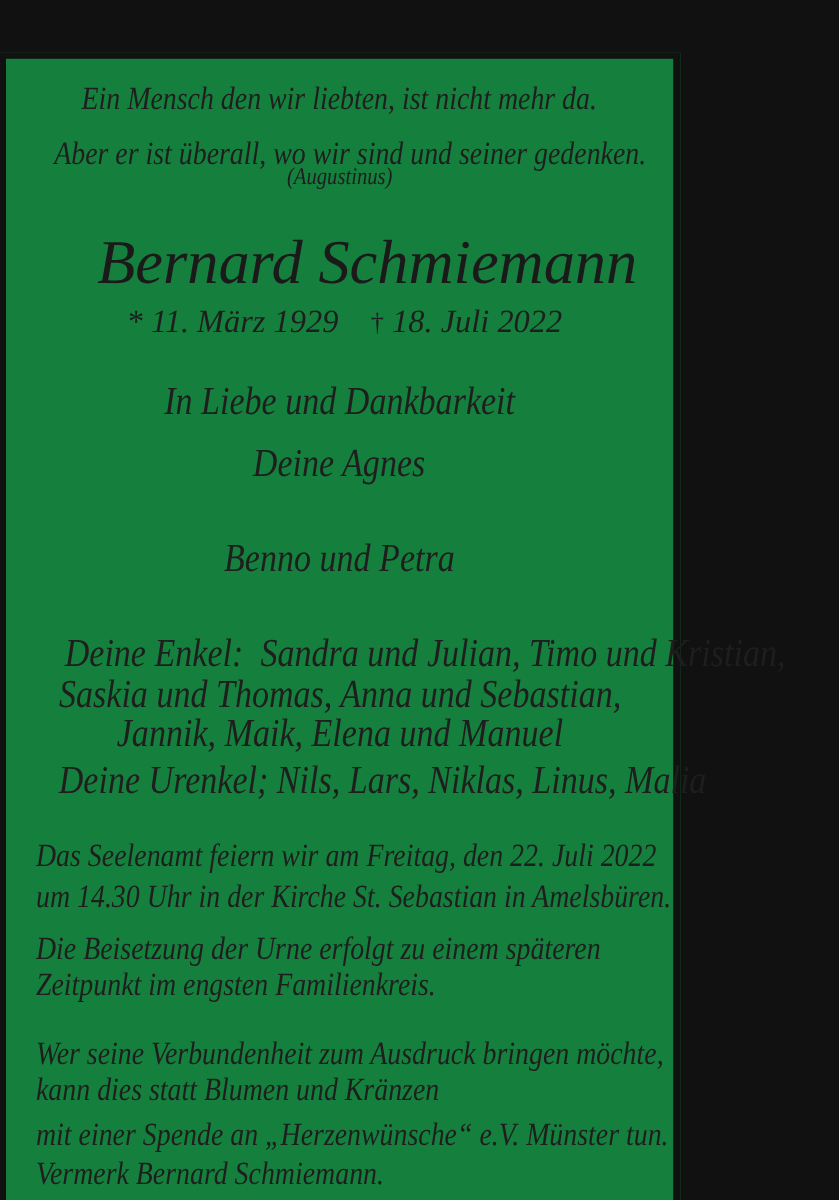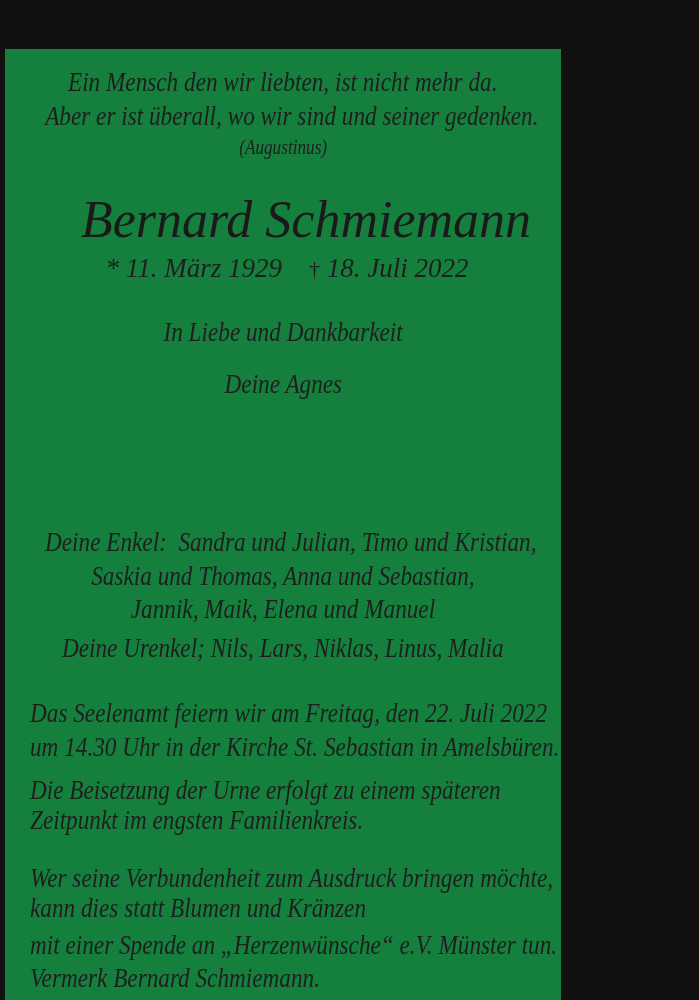--- a/index.html
+++ b/index.html
@@ -23,45 +23,46 @@
       white-space: nowrap;
       line-height: 1;
     }
     .center { text-align: center; }
     .cond { display: inline-block; transform: scaleX(0.86); transform-origin: center; }
     .condL { display: inline-block; transform: scaleX(0.86); transform-origin: left; }
     .quote { font-size: 27px; }
     .src { font-size: 20px; }
     .name { font-size: 52px; color: #1a1a1a; }
     .dates { font-size: 27px; }
-    .fam { font-size: 27px; }
+    .fam { font-size: 33px; }
     .body { font-size: 27px; left: 25px; right: auto; }
     .dagger { font-style: normal; font-size: 22px; position: relative; top: -1px; }
   </style>
 </head>
 <body>
 
 <div class="notice">
 
   <div class="line center quote" style="top:20px"><span class="cond">Ein Mensch den wir liebten, ist nicht mehr da.</span></div>
-  <div class="line center quote" style="top:54px"><span class="cond">Aber er ist überall, wo wir sind und seiner gedenken.</span></div>
+  <div class="line center quote" style="top:66px"><span class="cond">Aber er ist überall, wo wir sind und seiner gedenken.</span></div>
   <div class="line center src" style="top:88px"><span class="cond">(Augustinus)</span></div>
 
   <div class="line center name" style="top:145px; padding-left:46px">Bernard Schmiemann</div>
 
   <div class="line center dates" style="top:206px; padding-left:8px">
     <span>*</span>
     <span>11. März 1929</span>
     &nbsp;&nbsp;
     <span class="dagger">†</span>
     <span>18. Juli 2022</span>
   </div>
 
   <div class="line center fam" style="top:270px"><span class="cond">In Liebe und Dankbarkeit</span></div>
   <div class="line center fam" style="top:322px"><span class="cond">Deine Agnes</span></div>
+  <div class="line center fam" style="top:401px"><span class="cond">Benno und Petra</span></div>
   <div class="line center fam" style="top:480px; white-space:pre"><span class="cond" style="white-space:pre">Deine Enkel:  Sandra und Julian, Timo und Kristian,</span></div>
   <div class="line center fam" style="top:514px"><span class="cond">Saskia und Thomas, Anna und Sebastian,</span></div>
   <div class="line center fam" style="top:547px"><span class="cond">Jannik, Maik, Elena und Manuel</span></div>
   <div class="line center fam" style="top:586px"><span class="cond">Deine Urenkel; Nils, Lars, Niklas, Linus, Malia</span></div>
 
   <div class="line body" style="top:651px"><span class="condL">Das Seelenamt feiern wir am Freitag, den 22. Juli 2022</span></div>
   <div class="line body" style="top:685px"><span class="condL">um 14.30 Uhr in der Kirche St. Sebastian in Amelsbüren.</span></div>
 
   <div class="line body" style="top:728px"><span class="condL">Die Beisetzung der Urne erfolgt zu einem späteren</span></div>
   <div class="line body" style="top:758px"><span class="condL">Zeitpunkt im engsten Familienkreis.</span></div>

